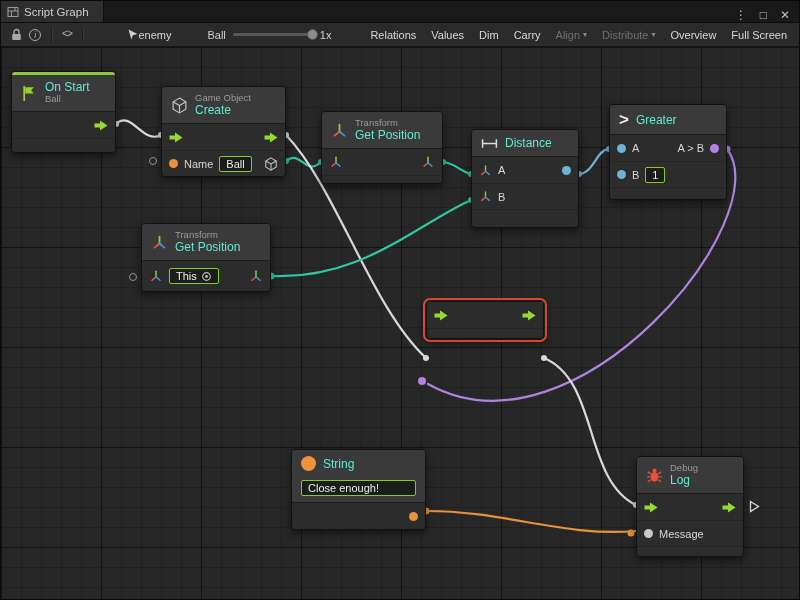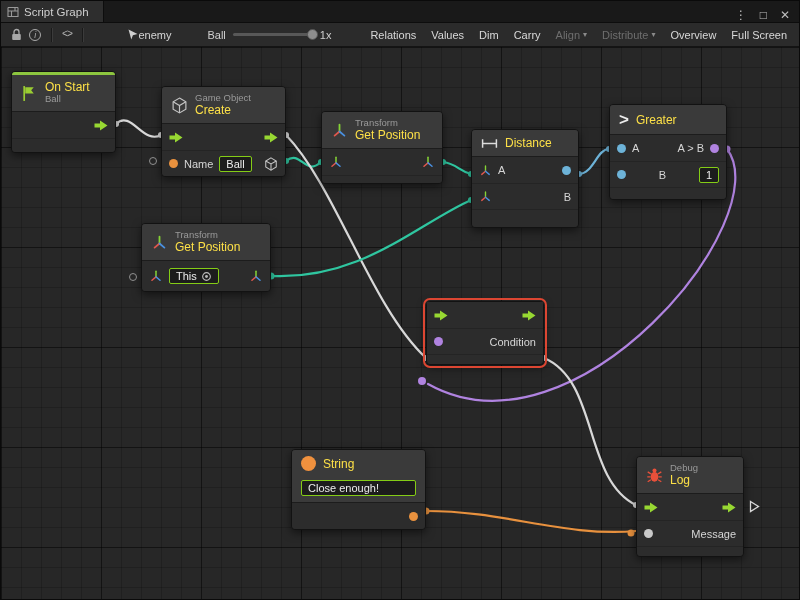--- a/index.html
+++ b/index.html
@@ -40,25 +40,25 @@
   .wires { position:absolute; top:0; left:0; z-index:1; pointer-events:none; }
   .wires path { fill:none; stroke-width:2.2px; stroke-linecap:round; }
 
   
   .node { position:absolute; z-index:2; background:#2c2c2c; border:1px solid #121212; border-radius:4px; box-shadow:0 3px 9px rgba(0,0,0,.5); color:#ddd; font-size:11px; min-width:90px; }
   .node.selected { outline:2px solid #dc4632; outline-offset:1px; }
   .event-strip { height:3px; background:#8dc63f; border-radius:3px 3px 0 0; }
   .nhead { display:flex; align-items:center; gap:7px; padding:6px 9px; background:#3a3a3a; border-bottom:1px solid #1c1c1c; border-radius:3px 3px 0 0; }
   .nhead.no-round { border-radius:0; }
   .tstack { display:flex; flex-direction:column; line-height:1.12; }
-  .ntitle { font-size:12px; color:#fde047; }
+  .ntitle { font-size:12px; color:#5eead4; }
   .nsub { font-size:9.5px; color:#9a9a9a; }
   .nbody { background:#2c2c2c; border-radius:0 0 4px 4px; }
   .row { position:relative; display:flex; align-items:center; gap:6px; padding:4px 7px; min-height:26px; }
-  .row + .row, .footer { border-top:1px solid #242424;justify-content:space-between; }
+  .row + .row, .footer { border-top:1px solid #242424; }
   .footer { border-radius:0 0 4px 4px; }
   .spacer { flex:1; }
   .plabel { color:#d6d6d6; font-size:11px; }
   .field { background:#1c1c1c; border:1px solid #84cc16; border-radius:2px; padding:1px 6px; color:#ececec; font-size:11px; display:flex; align-items:center; gap:4px; }
   .dot { width:9px; height:9px; border-radius:50%; flex:0 0 auto; }
   .dot.orange { background:#e8913e; } .dot.purple { background:#b083e0; }
   .dot.blue { background:#6db3d8; }
   .dot.gray { background:#c9c9c9; }
   .hollow-port { position:absolute; width:8px; height:8px; border:1.5px solid #8f8f8f; border-radius:50%; background:transparent; }
   .gt-glyph { font-size:17px; font-weight:bold; color:#ececec; line-height:1; }
@@ -377,24 +377,20 @@
       <div class="nbody">
         <div class="row">
           <svg width="14" height="11" viewBox="0 0 13 11">
               <path d="M0 3.5h5.5V0.5L13 5.5 5.5 10.5V7.5H0z" fill="#97d832"></path>
             </svg>
           <span class="spacer"></span>
           <svg width="14" height="11" viewBox="0 0 13 11">
               <path d="M0 3.5h5.5V0.5L13 5.5 5.5 10.5V7.5H0z" fill="#97d832"></path>
             </svg>
         </div>
-        <div class="row">
-          <span class="dot purple"></span>
-          <span class="plabel">Condition</span>
-        </div>
         <div class="footer" style="height:10px;"></div>
       </div>
     </div>
 
     <div class="node" style="left:290px; top:402px; width:135px;">
       <div class="nhead" style="flex-wrap:wrap;">
         <span class="string-icon"></span>
         <span class="ntitle">String</span>
         <span class="field" style="width:100%; margin-top:2px;">Close enough!</span>
       </div>

